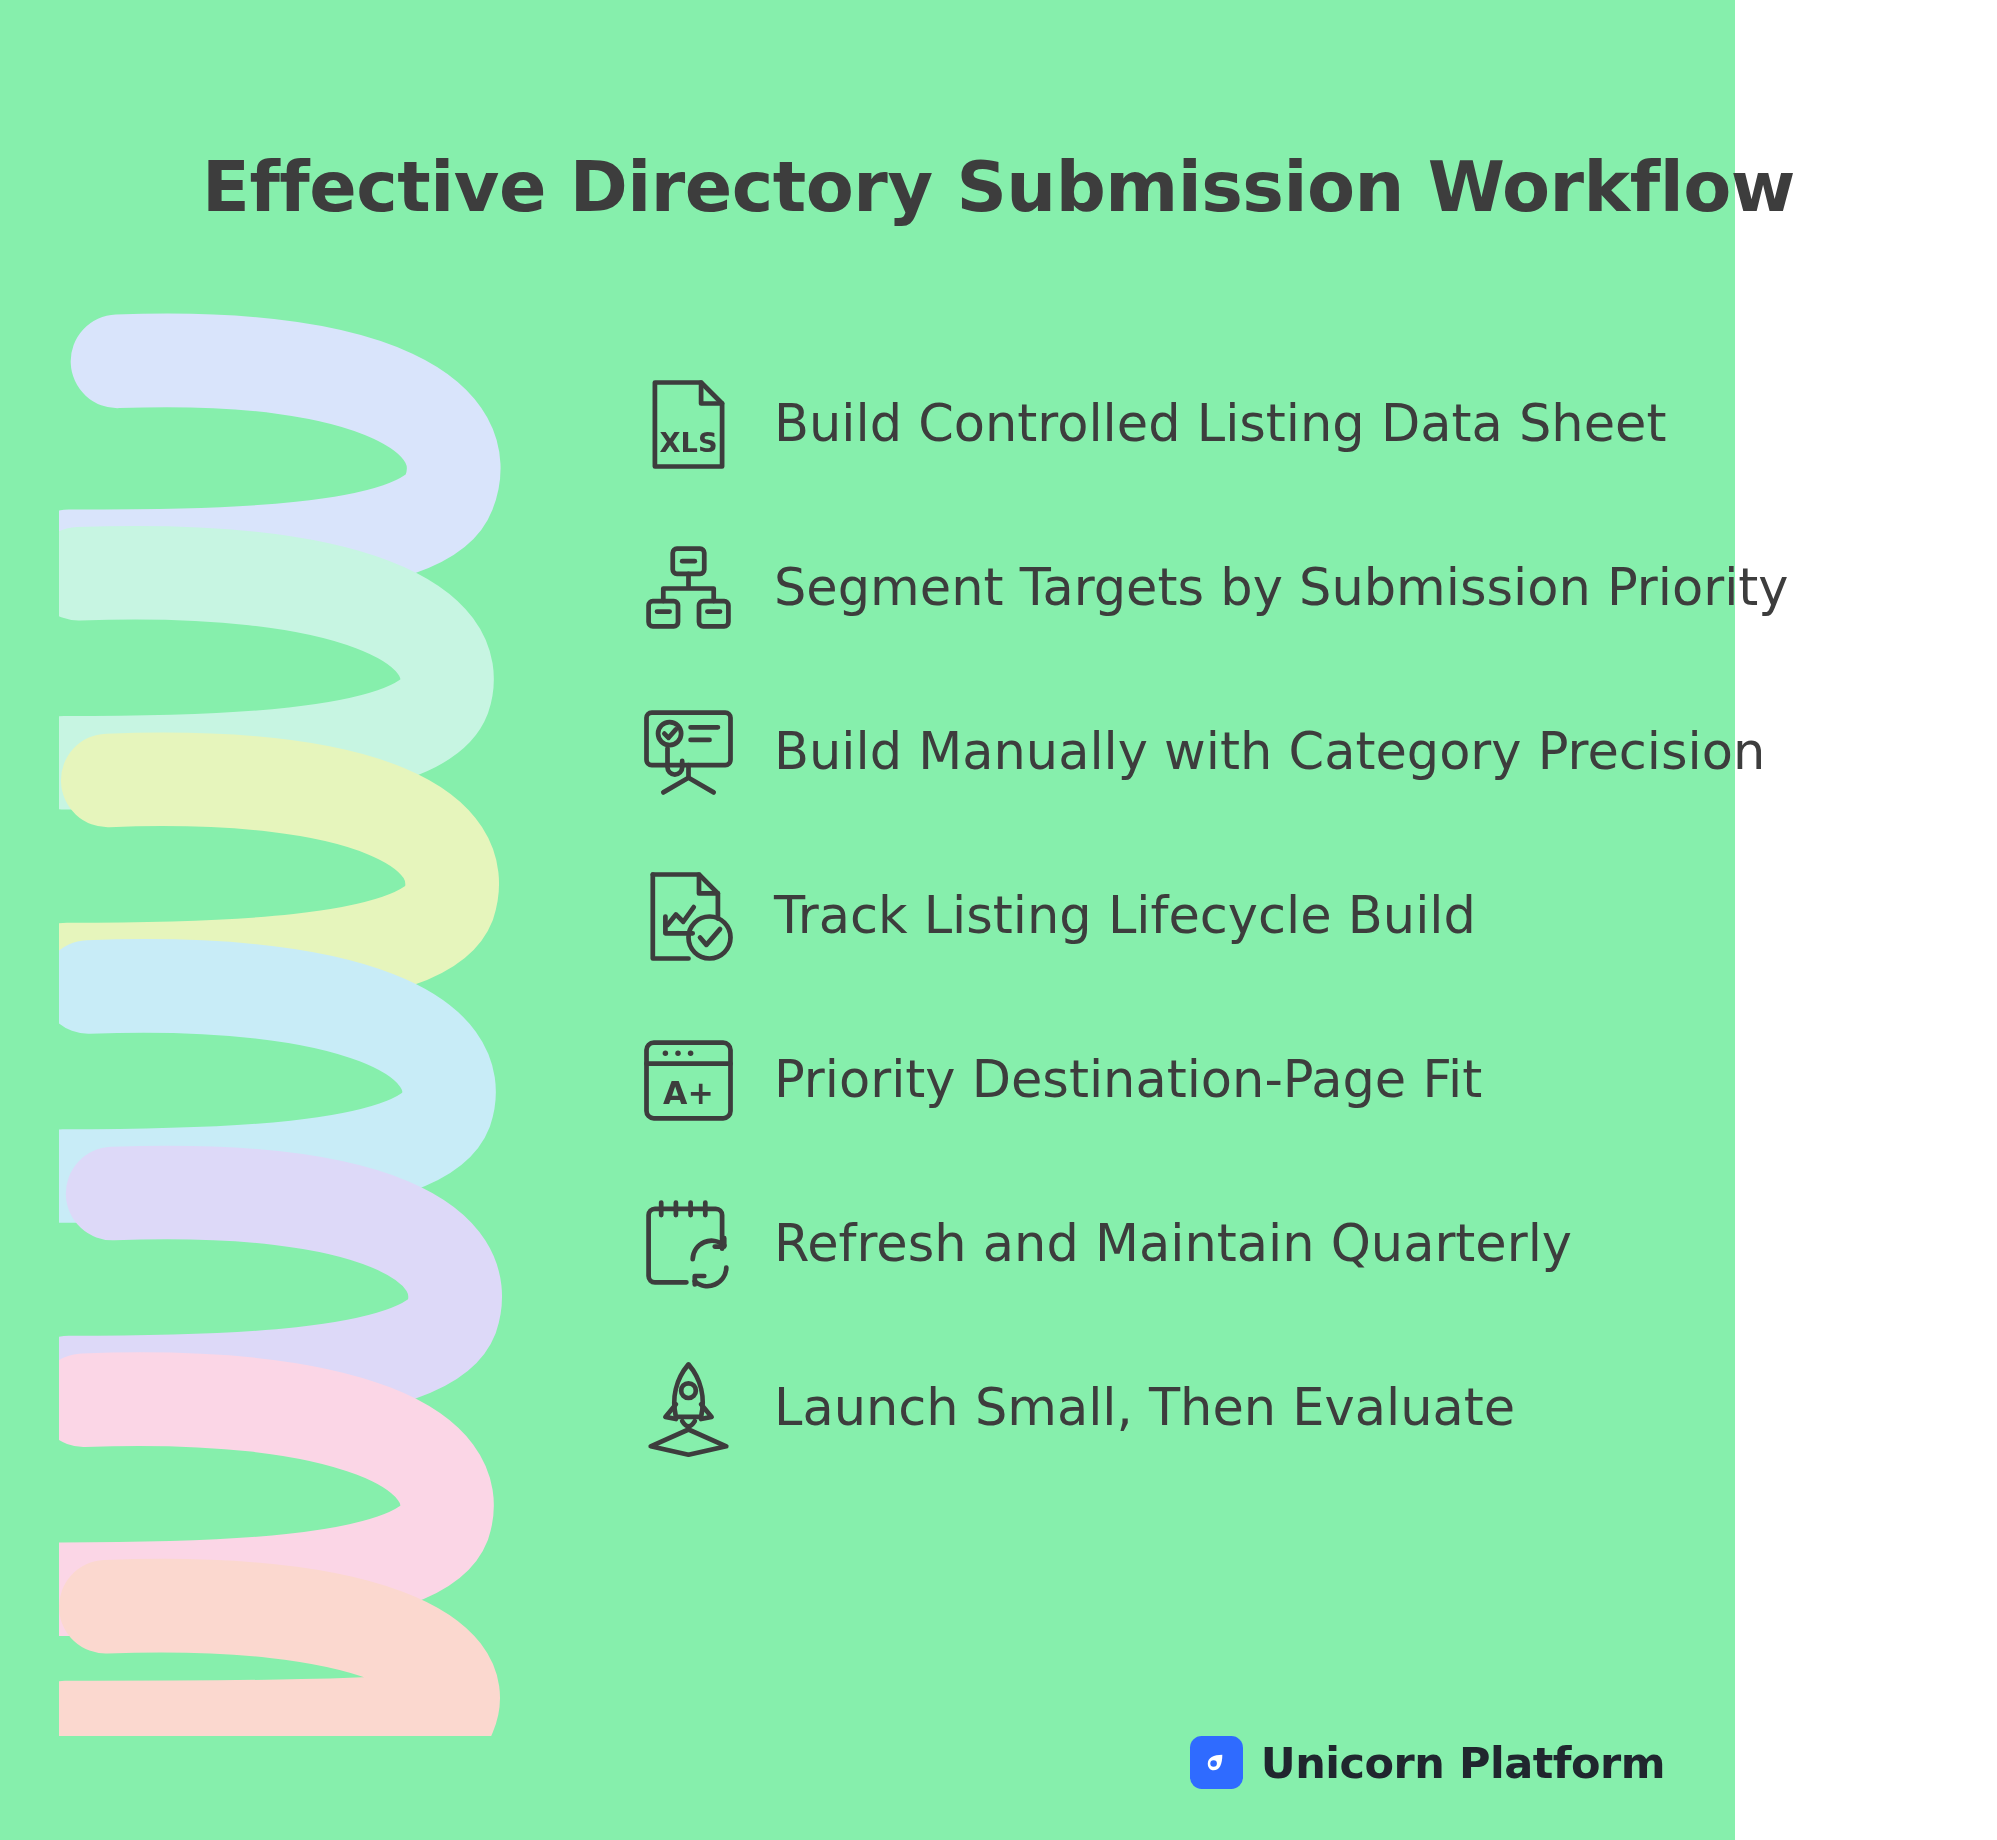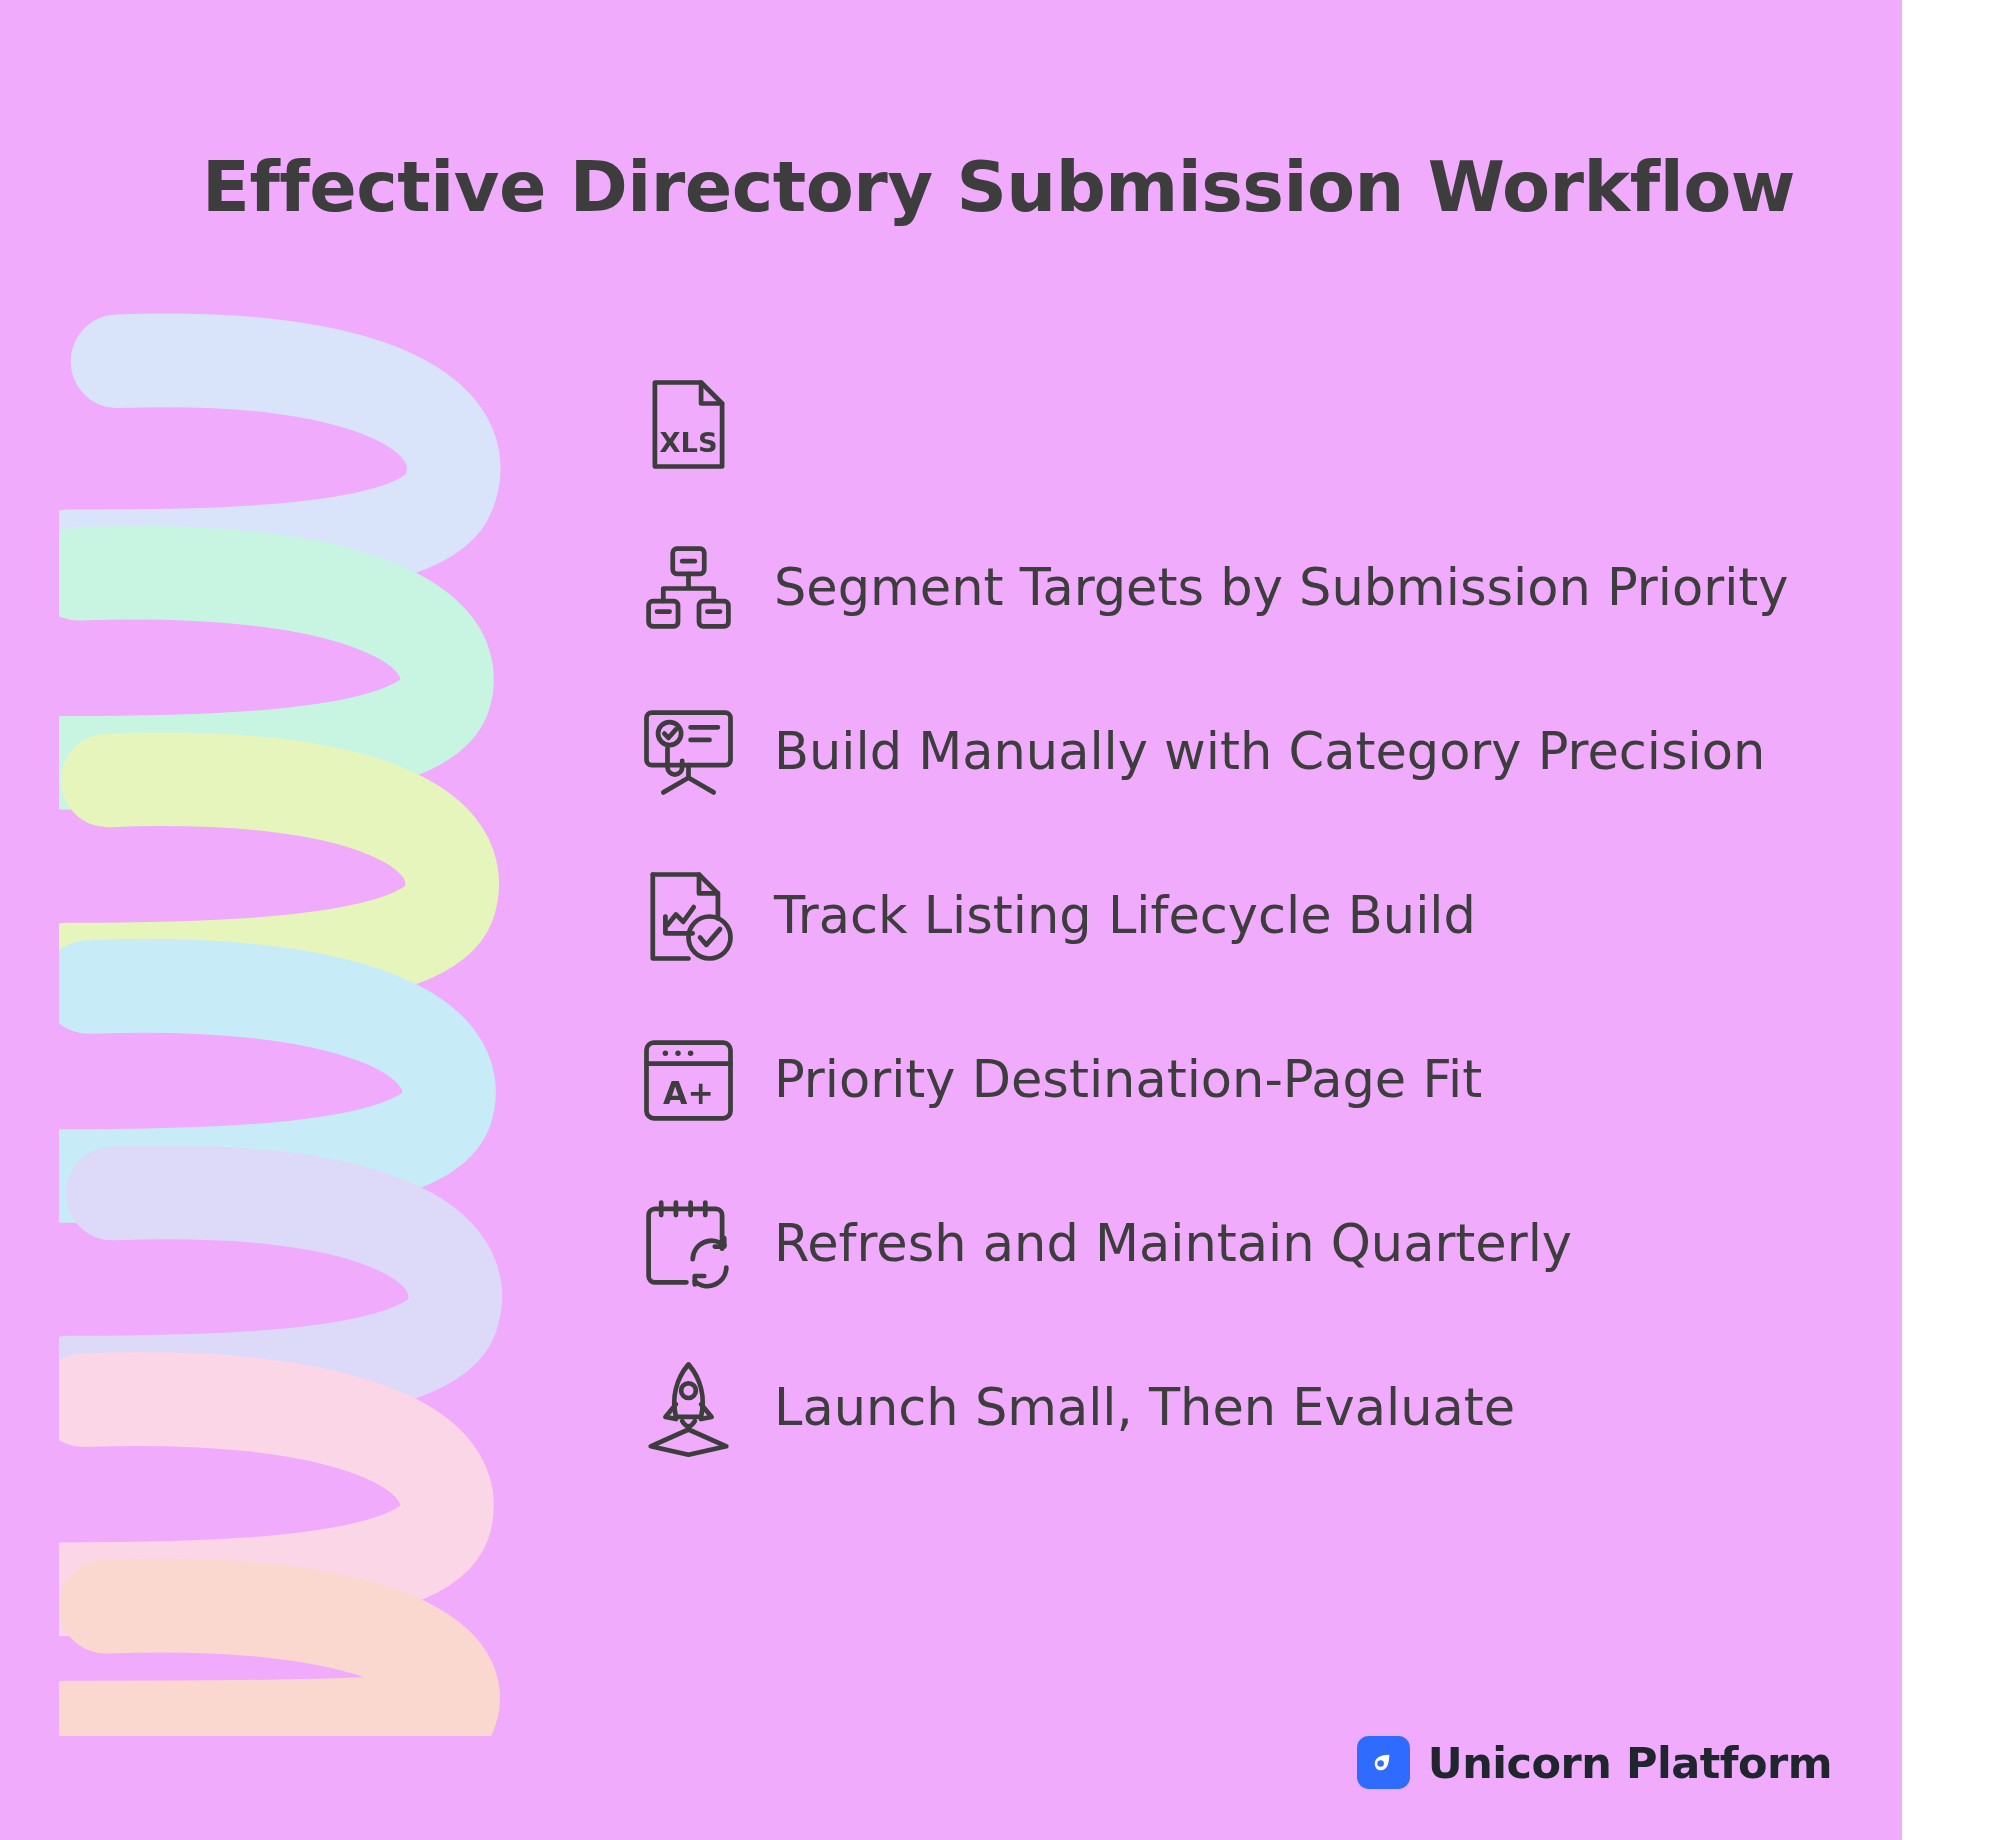--- a/index.html
+++ b/index.html
@@ -9,23 +9,23 @@
   }
   body {
     width: 1997px;
     height: 1840px;
     font-family: "DejaVu Sans", sans-serif;
     position: relative;
     overflow: hidden;
   }
   #page {
     position: relative;
-    width: 1902px;
+    width: 1735px;
     height: 1840px;
-    background: #f0abfc;
+    background: #86efac;
   }
   #title {
     position: absolute;
     top: 146px;
     left: 0;
     width: 1997px;
     text-align: center;
     font-family: "DejaVu Sans", sans-serif;
     font-size: 70px;
     font-weight: bold;
@@ -117,20 +117,21 @@
   <div id="steps">
 
     <div class="step">
       <div class="step-icon">
         <svg width="105" height="105" viewBox="0 0 100 100" fill="none" stroke="#3d3d3d" stroke-width="4.5" stroke-linecap="round" stroke-linejoin="round">
           <path d="M18 10 H62 L82 30 V90 H18 Z"></path>
           <path d="M62 10 V30 H82"></path>
           <text x="50" y="76" font-family="DejaVu Sans, sans-serif" font-size="26" font-weight="bold" fill="#3d3d3d" stroke="none" text-anchor="middle">XLS</text>
         </svg>
       </div>
+      <div class="step-label">Build Controlled Listing Data Sheet</div>
     </div>
 
     <div class="step">
       <div class="step-icon">
         <svg width="105" height="105" viewBox="0 0 100 100" fill="none" stroke="#3d3d3d" stroke-width="4.5" stroke-linecap="round" stroke-linejoin="round">
           <rect x="35" y="12" width="30" height="24" rx="4"></rect>
           <path d="M44 24 h12"></path>
           <path d="M50 36 V50 M26 50 H74 M26 50 V62 M74 50 V62"></path>
           <rect x="12" y="62" width="28" height="24" rx="4"></rect>
           <rect x="60" y="62" width="28" height="24" rx="4"></rect>

